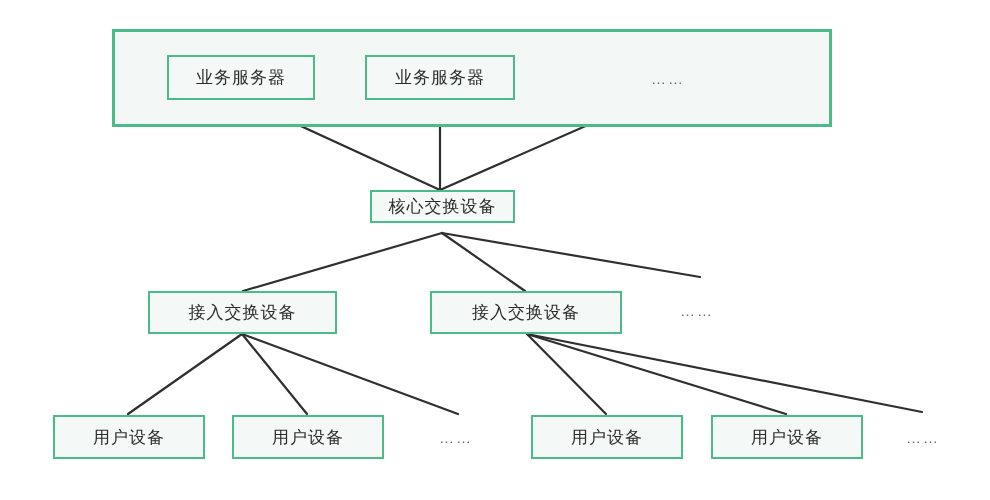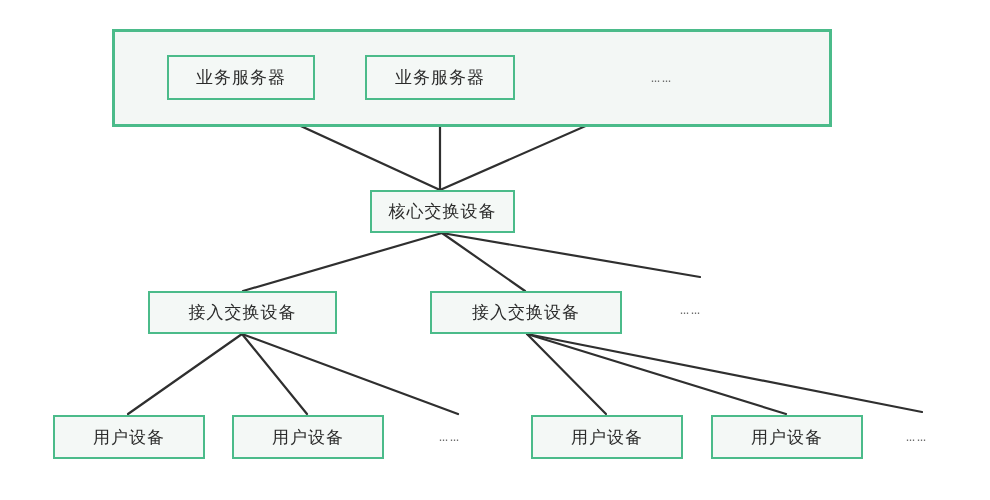--- a/index.html
+++ b/index.html
@@ -5,21 +5,21 @@
   html, body {
     margin: 0;
     padding: 0;
     background: #ffffff;
   }
   #canvas {
     position: relative;
     width: 990px;
     height: 500px;
     background: #ffffff;
-    font-family: Liberation Mono, monospace;
+    font-family: Liberation Sans, sans-serif;
     overflow: hidden;
   }
   #edges {
     position: absolute;
     left: 0;
     top: 0;
     width: 990px;
     height: 500px;
     pointer-events: none;
   }
@@ -92,21 +92,21 @@
   <div class="node" style="left:167px; top:55px; width:148px; height:45px;">
     <span>业务服务器</span>
   </div>
 
   <div class="node" style="left:365px; top:55px; width:150px; height:45px;">
     <span>业务服务器</span>
   </div>
 
   <div class="ellipsis" style="left:651px; top:70px;">……</div>
 
-  <div class="node" style="left:370px; top:190px; width:145px; height:43px;">
+  <div class="node" style="left:370px; top:190px; width:145px; height:33px;">
     <span>核心交换设备</span>
   </div>
 
   <div class="node" style="left:148px; top:291px; width:189px; height:43px;">
     <span>接入交换设备</span>
   </div>
 
   <div class="node" style="left:430px; top:291px; width:192px; height:43px;">
     <span>接入交换设备</span>
   </div>

